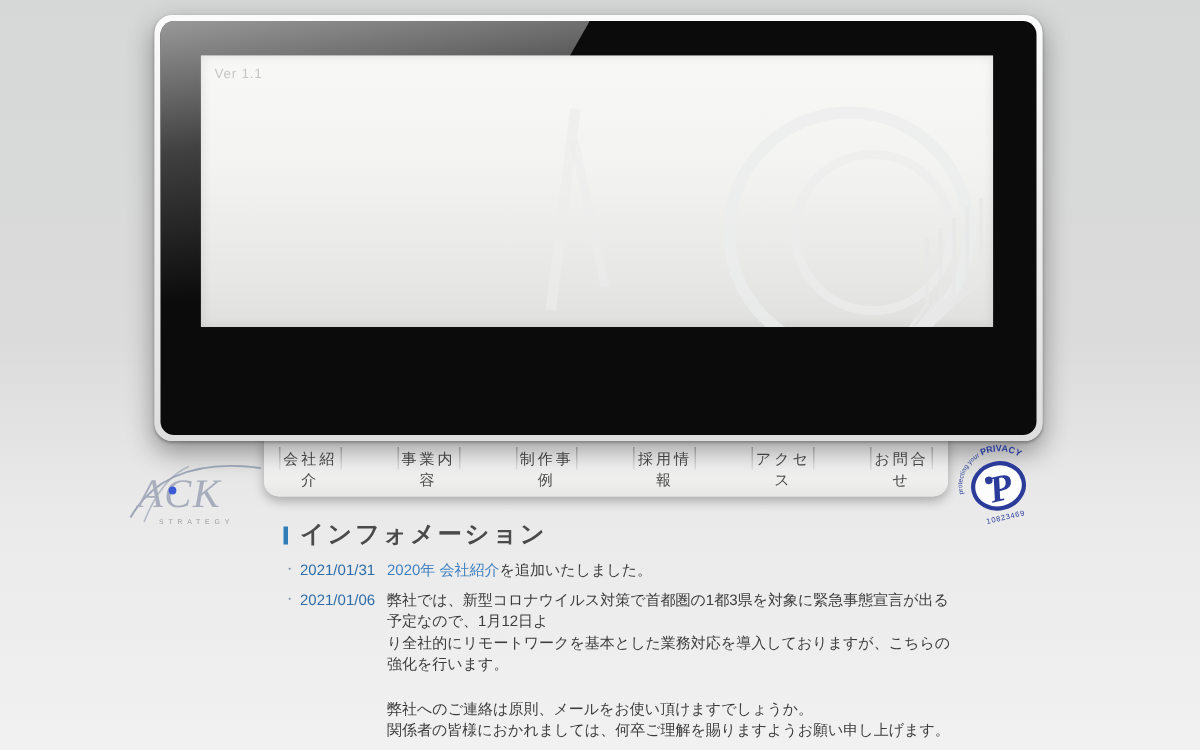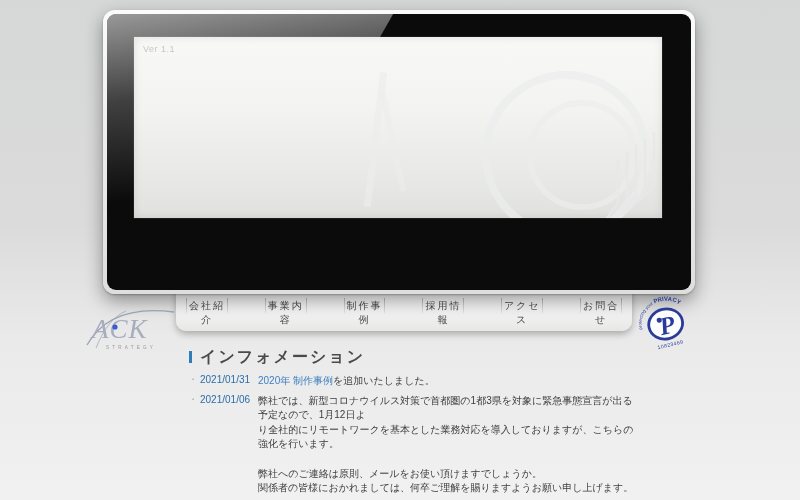--- a/index.html
+++ b/index.html
@@ -125,21 +125,21 @@
         <text x="33" y="56" text-anchor="middle" font-size="5" letter-spacing="0.5" fill="#2a3b9a">10823469</text>
       </g>
     </svg>
   </div>
 
   <section class="news">
     <div class="news-header">インフォメーション</div>
     <div>
         <div class="news-item">
           <div class="news-date"><span class="bullet">・</span><span class="date-text">2021/01/31</span></div>
-          <div class="news-text"><span class="news-link">2020年 制作事例</span><span>を追加いたしました。</span></div>
+          <div class="news-text"><span class="news-link">2020年 会社紹介</span><span>を追加いたしました。</span></div>
         </div>
         <div class="news-item">
           <div class="news-date"><span class="bullet">・</span><span class="date-text">2021/01/06</span></div>
           <div class="news-text"><span>弊社では、新型コロナウイルス対策で首都圏の1都3県を対象に緊急事態宣言が出る予定なので、1月12日よ</span><br><span>り全社的にリモートワークを基本とした業務対応を導入しておりますが、こちらの強化を行います。</span><br><br><span>弊社へのご連絡は原則、メールをお使い頂けますでしょうか。</span><br><span>関係者の皆様におかれましては、何卒ご理解を賜りますようお願い申し上げます。</span></div>
         </div>
       </div>
   </section>
 
 </div>
 

